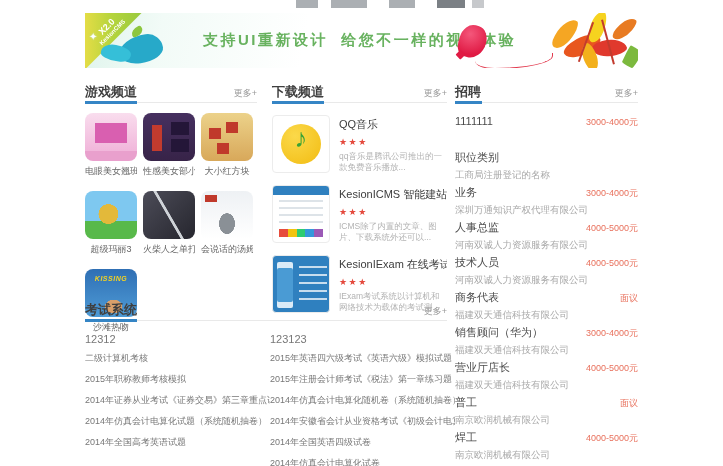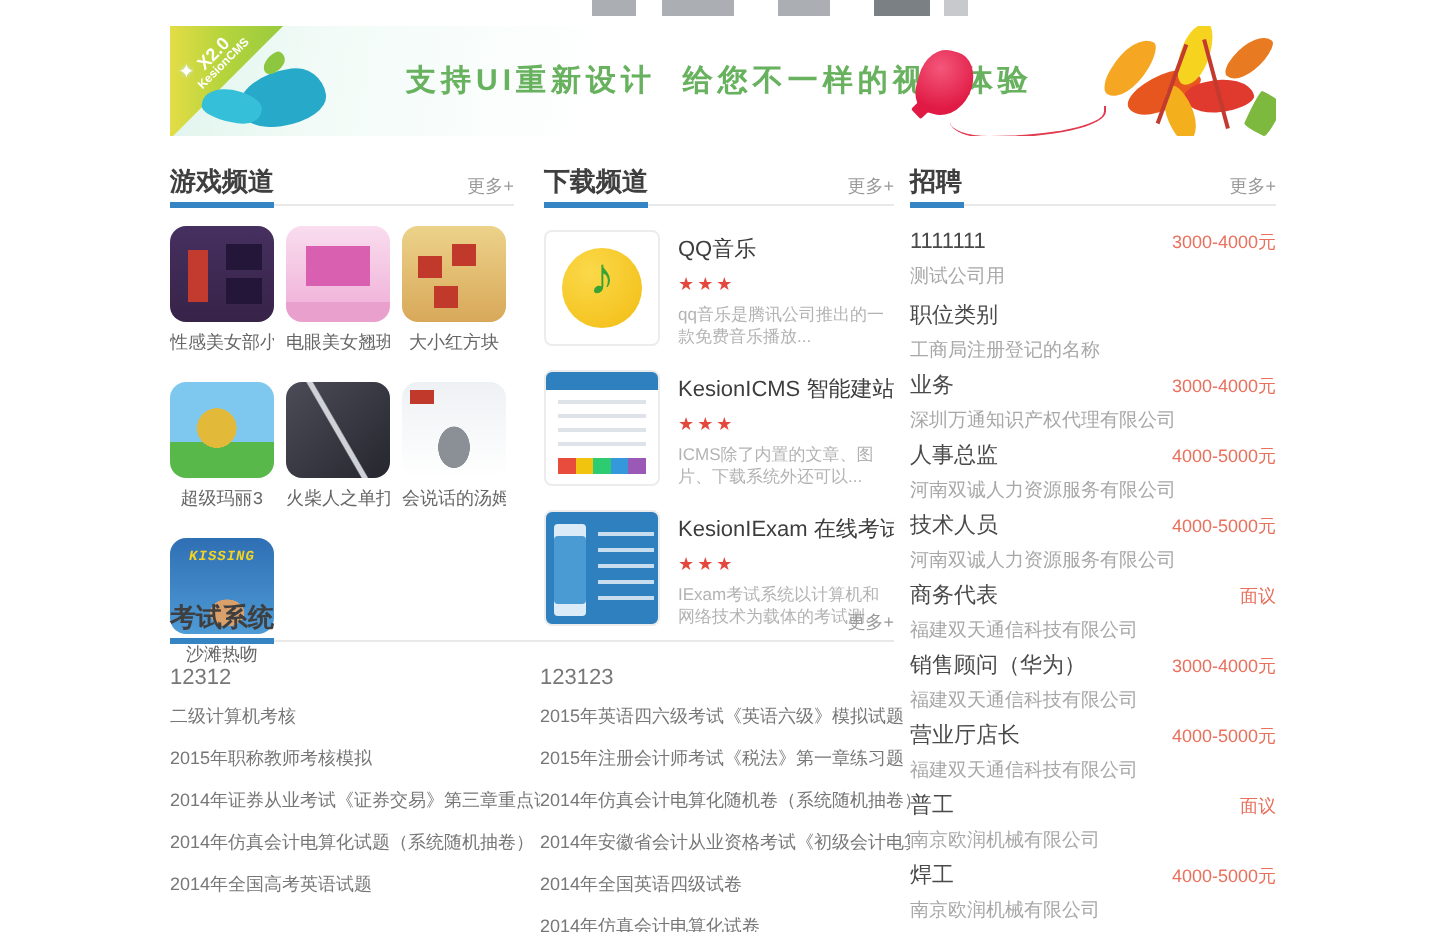--- a/index.html
+++ b/index.html
@@ -51,21 +51,21 @@
   .l5 { left:498px; top:30px; width:14px; height:28px; background:#f3b01c; transform:rotate(-30deg); }
   .l6 { left:533px; top:2px;  width:13px; height:28px; background:#e87b22; transform:rotate(40deg); }
   .sprig { position:absolute; left:540px; top:34px; width:14px; height:20px; background:#7cb93e;
            border-radius:10% 90% 20% 80%/80% 20% 90% 10%; transform:rotate(25deg); }
   .stem { position:absolute; width:2px; background:#c23b2e; }
   .s1 { left:500px; top:8px; height:42px; transform:rotate(20deg); }
   .s2 { left:522px; top:6px; height:46px; transform:rotate(-15deg); }
 
   
   .content { position:absolute; left:85px; top:82px; width:553px; height:384px; }
-  .col-games { position:absolute; left:0; top:0; width:172px;font-family:Liberation Mono, monospace; }
+  .col-games { position:absolute; left:0; top:0; width:172px; }
   .col-dl    { position:absolute; left:187px; top:0; width:175px; }
   .col-jobs  { position:absolute; left:370px; top:0; width:183px; }
   .exams     { position:absolute; left:0; top:218px; width:362px; }
 
   .sec-head { position:relative; height:21px; border-bottom:1px solid #e9e9e9; }
   .sec-title { font-size:13px; font-weight:bold; color:#3f3f3f; }
   .sec-more { position:absolute; right:0; top:5px; font-size:9px; color:#9a9a9a; text-decoration:none; cursor:pointer; }
   .sec-line { position:absolute; left:0; bottom:-2px; height:3px; background:#3585c5; }
 
   
@@ -162,26 +162,26 @@
   <div class="content">
 
     <div class="col-games">
       <div class="sec-head">
         <span class="sec-title">游戏频道</span>
         <a class="sec-more">更多+</a>
         <div class="sec-line" style="width:52px"></div>
       </div>
       <div class="game-grid">
         <div class="game-cell">
+          <div class="gt t1"></div>
+          <div class="game-name">电眼美女翘班</div>
+        </div>
+        <div class="game-cell">
           <div class="gt t2"></div>
           <div class="game-name">性感美女部小</div>
-        </div>
-        <div class="game-cell">
-          <div class="gt t1"></div>
-          <div class="game-name">电眼美女翘班</div>
         </div>
         <div class="game-cell">
           <div class="gt t3"></div>
           <div class="game-name">大小红方块</div>
         </div>
         <div class="game-cell">
           <div class="gt t5"></div>
           <div class="game-name">超级玛丽3</div>
         </div>
         <div class="game-cell">
@@ -243,21 +243,20 @@
         <span class="sec-title">招聘</span>
         <a class="sec-more">更多+</a>
         <div class="sec-line" style="width:27px"></div>
       </div>
       <div class="job-list">
         <div class="job-item">
           <div class="job-line">
               <span class="job-title">1111111</span>
               <span class="job-salary">3000-4000元</span>
             </div>
-          <div class="job-company">测试公司用</div>
         </div>
         <div class="job-item">
           <div class="job-line">
               <span class="job-title">职位类别</span>
               <span class="job-salary"></span>
             </div>
           <div class="job-company">工商局注册登记的名称</div>
         </div>
         <div class="job-item">
           <div class="job-line">

